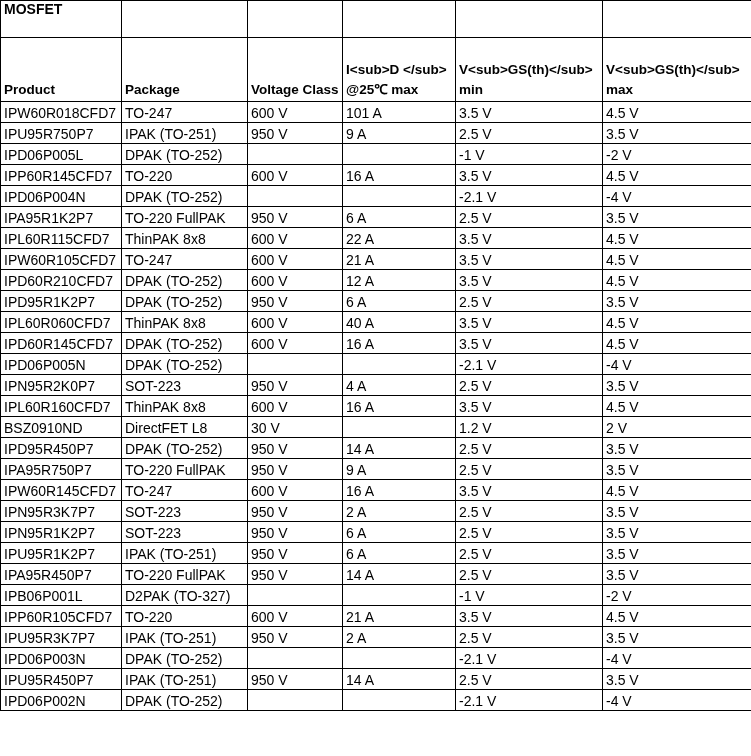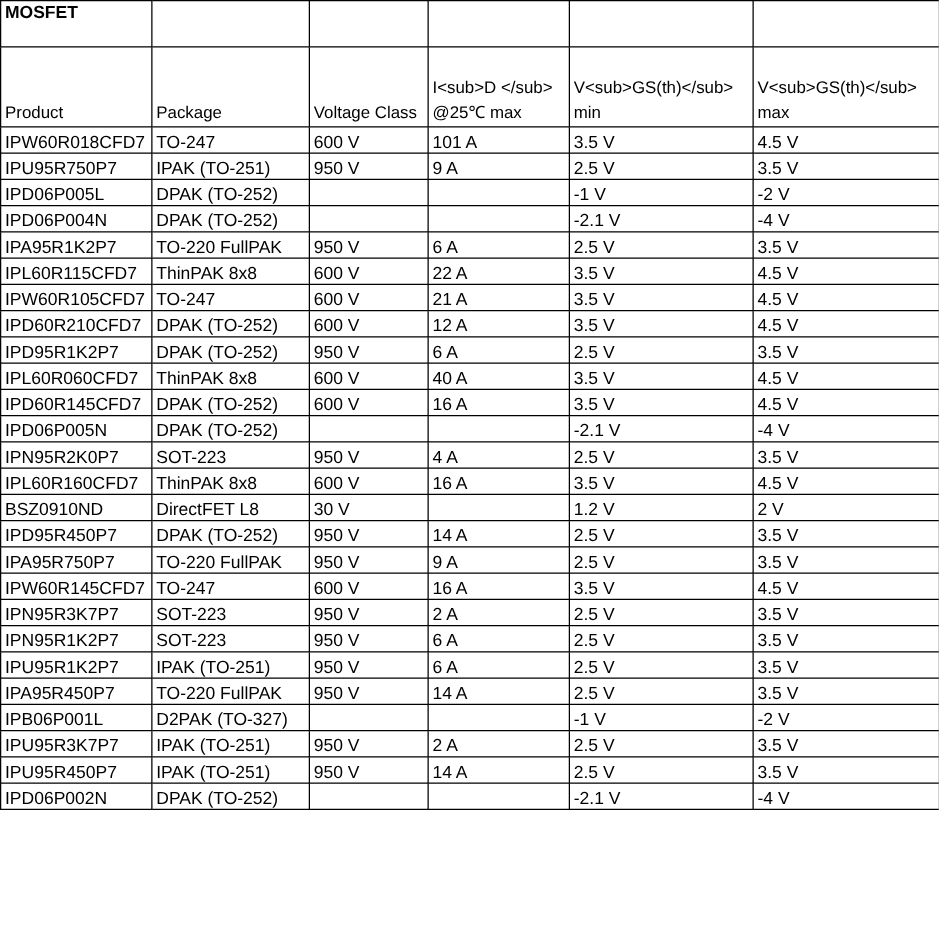--- a/index.html
+++ b/index.html
@@ -26,21 +26,21 @@
   tr.title-row { height: 21px; }
   tr.header-row { height: 64px; }
   tbody.data-rows tr { height: 21px; }
   td {
     font-size: 14px;
     padding: 0 1px 1px 3px;
     vertical-align: bottom;
     text-align: left;
   }
   th {
-    font-weight: normal;
+    font-weight: bold;
     font-size: 13.5px;
     text-align: left;
     vertical-align: bottom;
     padding: 0 0 1px 3px;
   }
   th .hline { line-height: 20px; }
   td.title-cell {
     font-weight: bold;
     font-size: 14px;
     vertical-align: middle;
@@ -111,20 +111,28 @@
       </tr>
       <tr>
         <td>IPD06P005L</td>
         <td>DPAK (TO-252)</td>
         <td></td>
         <td></td>
         <td>-1 V</td>
         <td>-2 V</td>
       </tr>
       <tr>
+        <td>IPP60R145CFD7</td>
+        <td>TO-220</td>
+        <td>600 V</td>
+        <td>16 A</td>
+        <td>3.5 V</td>
+        <td>4.5 V</td>
+      </tr>
+      <tr>
         <td>IPD06P004N</td>
         <td>DPAK (TO-252)</td>
         <td></td>
         <td></td>
         <td>-2.1 V</td>
         <td>-4 V</td>
       </tr>
       <tr>
         <td>IPA95R1K2P7</td>
         <td>TO-220 FullPAK</td>
@@ -271,26 +279,42 @@
       </tr>
       <tr>
         <td>IPB06P001L</td>
         <td>D2PAK (TO-327)</td>
         <td></td>
         <td></td>
         <td>-1 V</td>
         <td>-2 V</td>
       </tr>
       <tr>
+        <td>IPP60R105CFD7</td>
+        <td>TO-220</td>
+        <td>600 V</td>
+        <td>21 A</td>
+        <td>3.5 V</td>
+        <td>4.5 V</td>
+      </tr>
+      <tr>
         <td>IPU95R3K7P7</td>
         <td>IPAK (TO-251)</td>
         <td>950 V</td>
         <td>2 A</td>
         <td>2.5 V</td>
         <td>3.5 V</td>
+      </tr>
+      <tr>
+        <td>IPD06P003N</td>
+        <td>DPAK (TO-252)</td>
+        <td></td>
+        <td></td>
+        <td>-2.1 V</td>
+        <td>-4 V</td>
       </tr>
       <tr>
         <td>IPU95R450P7</td>
         <td>IPAK (TO-251)</td>
         <td>950 V</td>
         <td>14 A</td>
         <td>2.5 V</td>
         <td>3.5 V</td>
       </tr>
       <tr>

